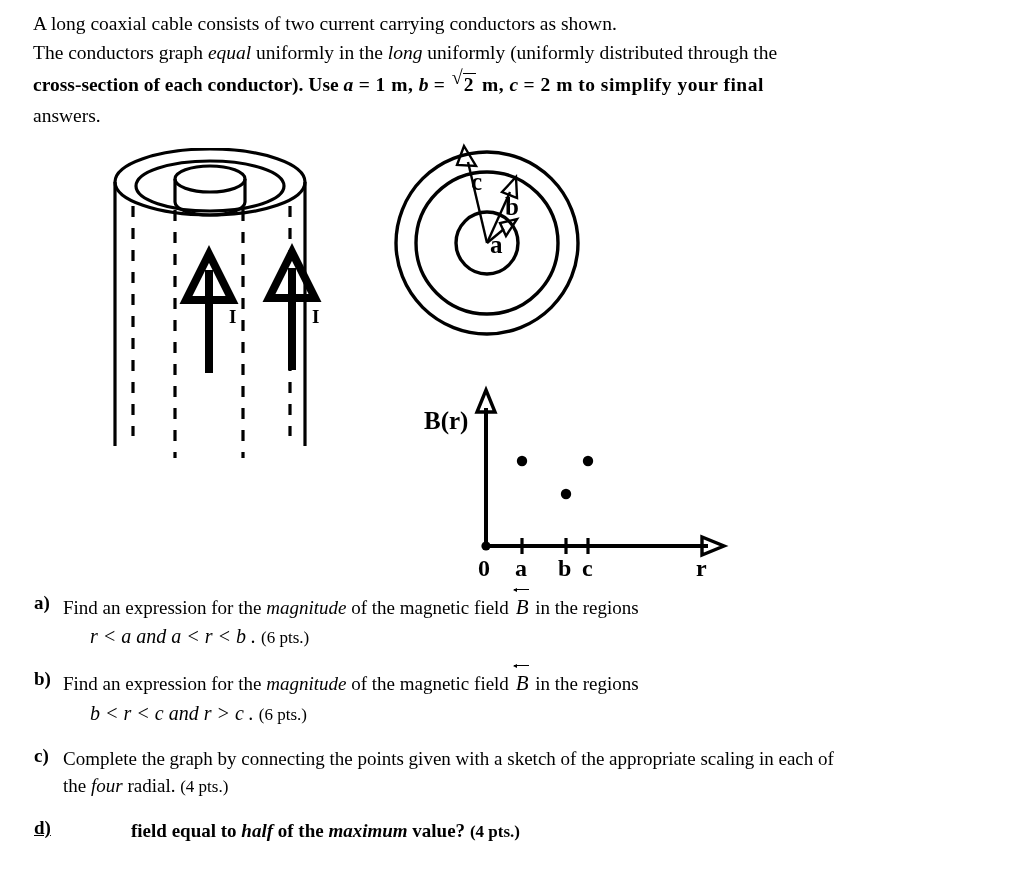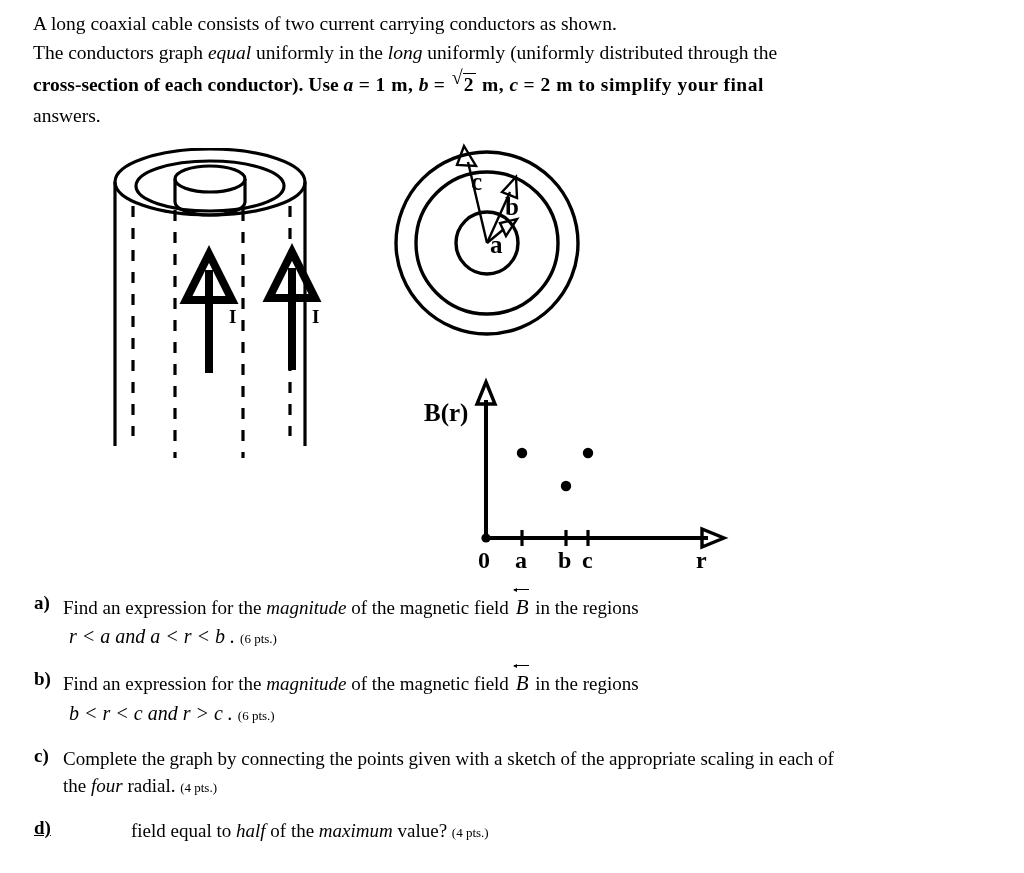--- a/index.html
+++ b/index.html
@@ -63,21 +63,21 @@
   #cylinder-figure {
     position: absolute;
     left: 96px; top: 8px;
   }
   #cross-section-figure {
     position: absolute;
     left: 378px; top: 0px;
   }
   #graph-figure {
     position: absolute;
-    left: 400px; top: 236px;
+    left: 400px; top: 244px;
   }
 
   
   #questions {
     position: absolute;
     left: 0;
     top: 592px;
     width: 1024px;
     font-size: 19px;
   }
@@ -92,22 +92,22 @@
     top: 0;
     font-weight: bold;
     font-size: 19px;
   }
   .qlabel.underline { text-decoration: underline; }
   .qline { line-height: 1.45; }
   .qline.math {
     font-size: 20px;
     padding-left: 6px;
   }
-  .qline.indent-deep { padding-left: 68px; }
-  .pts { font-size: 13px; }
+  .qline.indent-deep { padding-left: 68px; font-weight: bold; }
+  .pts { font-size: 17px; }
   .bvec {
     display: inline-block;
     position: relative;
     font-style: italic;
     font-size: 21px;
     padding: 0 2px;
   }
   .bvec .vecbar {
     position: absolute;
     left: 0px;
@@ -117,21 +117,21 @@
     border-top: 1.6px solid #000;
   }
   .bvec .vecbar::before {
     content: "";
     position: absolute;
     left: -1px; top: -2.2px;
     border-top: 2.4px solid transparent;
     border-bottom: 2.4px solid transparent;
     border-right: 4px solid #000;
   }
-  .nowrap { white-space: nowrap; }
+  .nowrap { white-space: nowrap; margin-left: 21px; }
   svg { display: block; }
 </style>
 </head>
 <body>
 
 <div id="statement">
   <div class="ln">A long coaxial cable consists of two current carrying conductors as shown.</div>
   <div class="ln"><span>The conductors graph </span><span class="it">equal</span><span> uniformly in the </span><span class="it">long</span><span> uniformly (uniformly distributed through the</span></div>
   <div class="ln l3"><span>cross-section of each conductor).  Use </span><span class="mv">a</span><span class="eqgap"> = 1 m,  </span><span class="mv">b</span><span class="eqgap"> = </span><span class="sqrt"><span class="radical">√</span><span class="rad-arg">2</span></span><span class="eqgap"> m,  </span><span class="mv">c</span><span class="eqgap"> = 2 m to simplify your final</span></div>
   <div class="ln">answers.</div>

